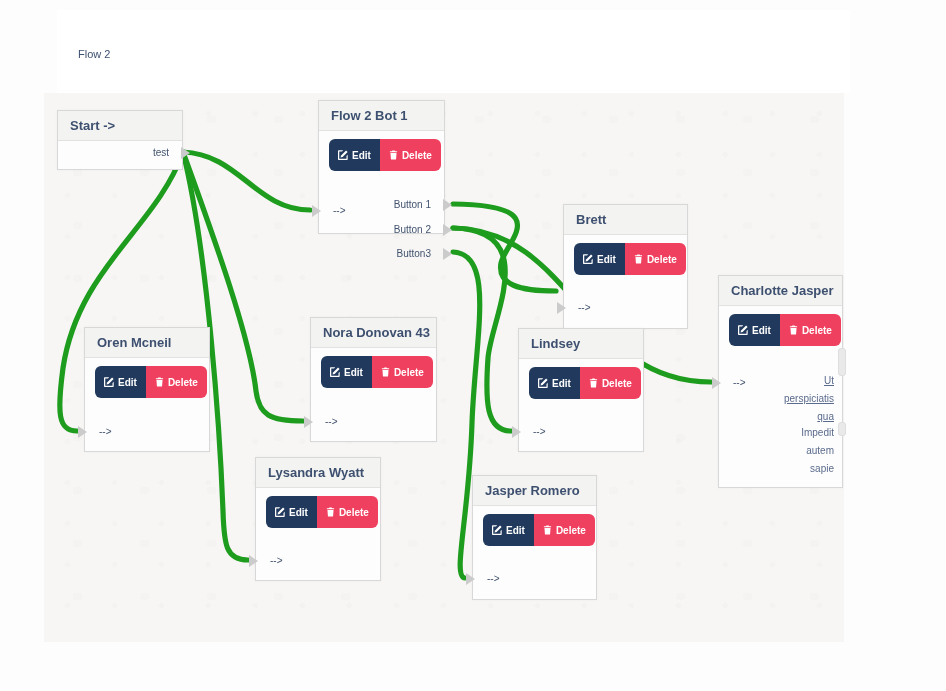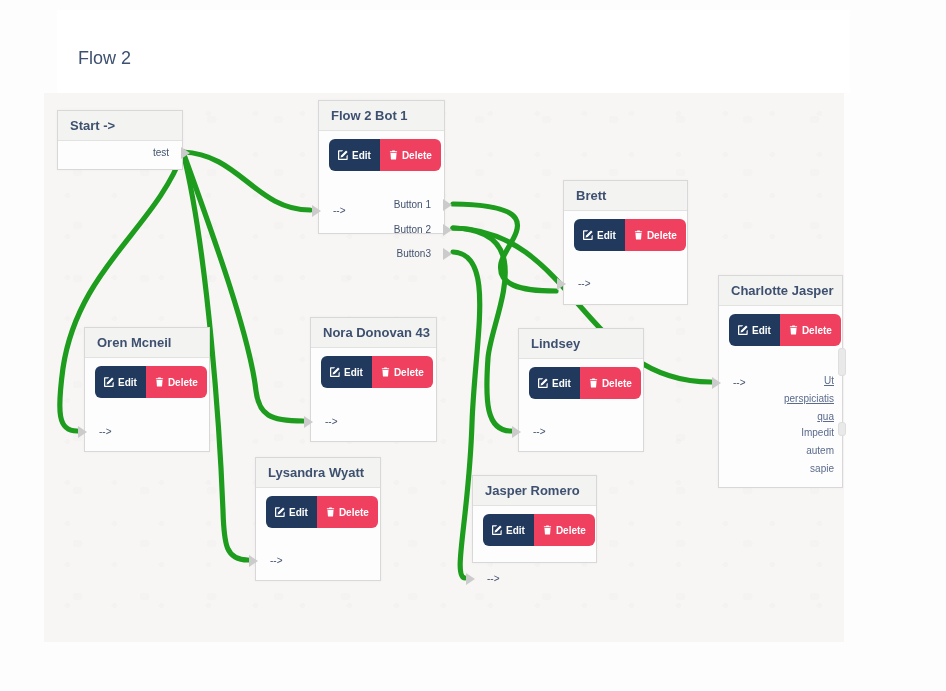--- a/index.html
+++ b/index.html
@@ -1,21 +1,21 @@
 <!DOCTYPE html>
 <html style="--edge-col: #1e9c1e; --edit-bg: #20395c; --delete-bg: #f0405f; --node-border: #d8d8d8; --header-bg: #f3f3f1; --title-col: #3e5070; --label-col: #42536f; --canvas-bg: #f7f6f4;"><head>
 <meta charset="utf-8">
 <style>
   html,body{margin:0;padding:0;width:946px;height:691px;background:#fdfdfd;
     font-family:"Liberation Sans", sans-serif;overflow:hidden;}
   #stage{position:relative;width:946px;height:691px;}
 
   
   .header-card{position:absolute;left:57px;top:10px;width:793px;height:83px;background:#ffffff;}
-  .header-card h1{margin:0;padding:38px 0 0 21px;font-size:18px;font-weight:400;color:var(--title-col);}
+  .header-card h1{margin:0;padding:38px 0 0 21px;font-size:11px;font-weight:400;color:var(--title-col);}
 
   
   #canvas{position:absolute;left:44px;top:93px;width:800px;height:549px;background:var(--canvas-bg);
     background-image:radial-gradient(rgba(120,110,100,0.025) 3px, transparent 3px),
                      radial-gradient(rgba(120,110,100,0.018) 5px, transparent 5px);
     background-size:47px 41px,67px 53px;}
   #edges{position:absolute;left:0;top:0;z-index:1;overflow:visible;}
   #edges path{fill:none;stroke:var(--edge-col);stroke-width:5.2px;stroke-linecap:round;}
 
   
@@ -86,21 +86,21 @@
           </div>
           <span class="port in" style="top: 104px;"></span>
           <span class="port-label in-label" style="top: 104px;">--&gt;</span>
           <span class="port out" style="top: 98px;"></span>
           <span class="port-label out-label" style="top: 98px;">Button 1</span>
           <span class="port out" style="top: 123px;"></span>
           <span class="port-label out-label" style="top: 123px;">Button 2</span>
           <span class="port out" style="top: 147px;"></span>
           <span class="port-label out-label" style="top: 147px;">Button3</span>
         </div>
-        <div class="node" style="left: 519px; top: 87px; width: 125px; height: 125px;">
+        <div class="node" style="left: 519px; top: 111px; width: 125px; height: 125px;">
           <div class="node-header">Brett</div>
           <div class="node-actions">
             <button class="btn btn-edit">
               <svg width="10" height="10" viewBox="0 0 16 16" fill="#fff">
                 <path d="M12.9.6l2.5 2.5-8 8-3.4.9.9-3.4z"></path>
                 <path d="M13.6 9.6V14H2V2.4h4.4l1.9-1.9H1.1C.5.5 0 1 0 1.6v13.3c0 .6.5 1.1 1.1 1.1h13.3c.6 0 1.1-.5 1.1-1.1V7.7z"></path>
               </svg>
               <span>Edit</span>
             </button>
             <button class="btn btn-delete">
@@ -214,21 +214,21 @@
             <button class="btn btn-delete">
               <svg width="9" height="10" viewBox="0 0 16 16" fill="#fff">
                 <path d="M6 0h4l1 1.2h3.4v2H1.6v-2H5zM2.6 4.4h10.8L12.6 15c0 .6-.5 1-1.1 1H4.5c-.6 0-1.1-.4-1.1-1z"></path>
               </svg>
               <span>Delete</span>
             </button>
           </div>
           <span class="port in" style="top: 97px;"></span>
           <span class="port-label in-label" style="top: 97px;">--&gt;</span>
         </div>
-        <div class="node" style="left: 428px; top: 382px; width: 125px; height: 88px;">
+        <div class="node" style="left: 428px; top: 382px; width: 125px; height: 125px;">
           <div class="node-header">Jasper Romero</div>
           <div class="node-actions">
             <button class="btn btn-edit">
               <svg width="10" height="10" viewBox="0 0 16 16" fill="#fff">
                 <path d="M12.9.6l2.5 2.5-8 8-3.4.9.9-3.4z"></path>
                 <path d="M13.6 9.6V14H2V2.4h4.4l1.9-1.9H1.1C.5.5 0 1 0 1.6v13.3c0 .6.5 1.1 1.1 1.1h13.3c.6 0 1.1-.5 1.1-1.1V7.7z"></path>
               </svg>
               <span>Edit</span>
             </button>
             <button class="btn btn-delete">

